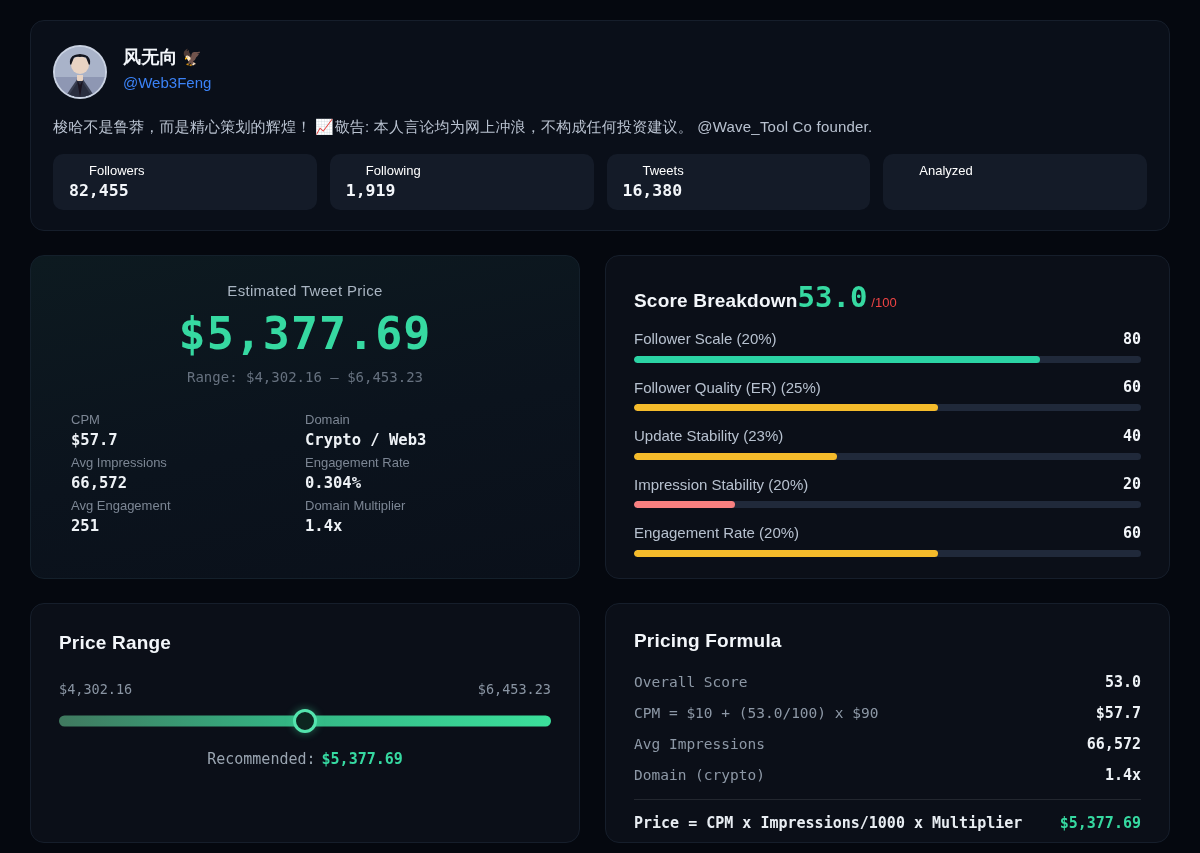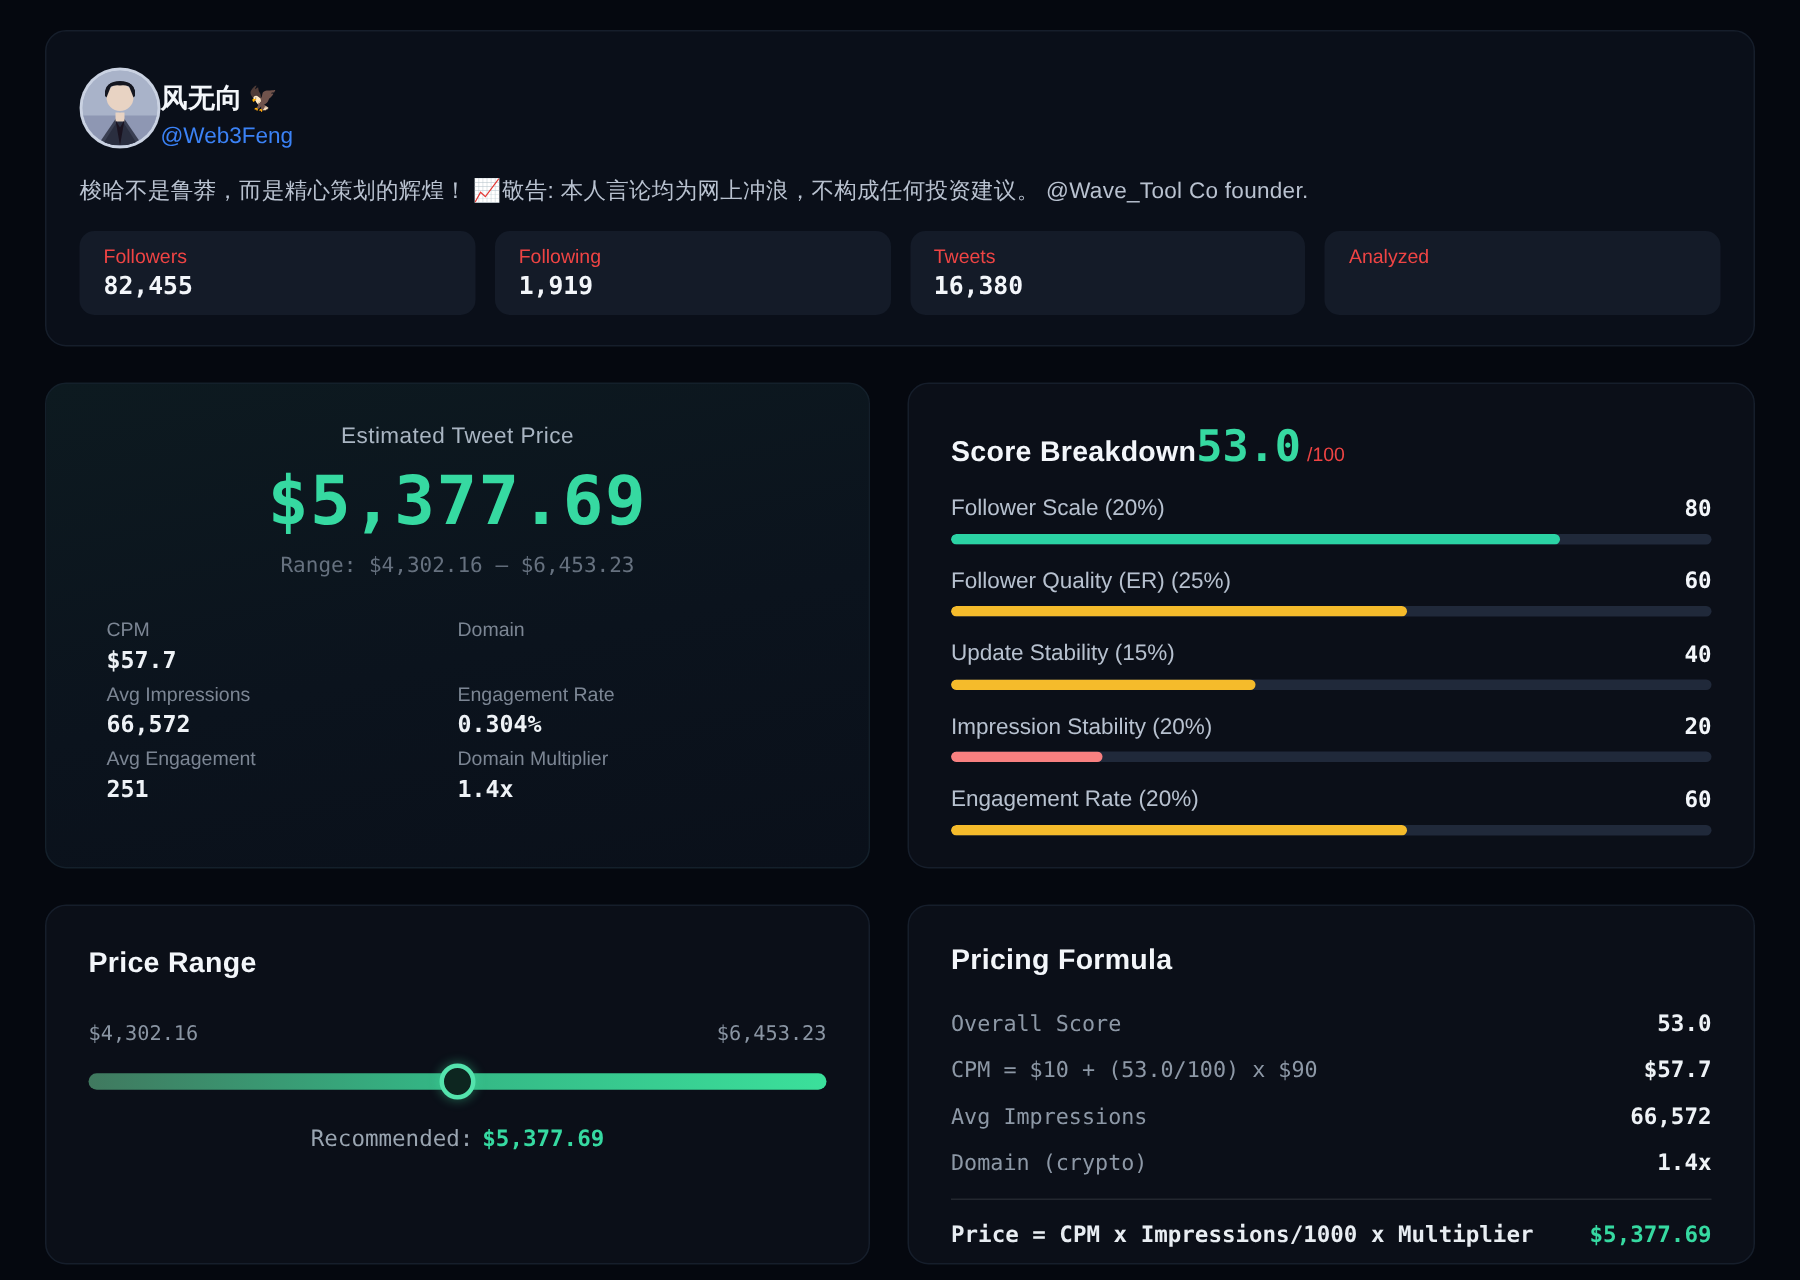--- a/index.html
+++ b/index.html
@@ -11,34 +11,34 @@
     overflow:hidden;
   }
   .page { padding:20px 30px; }
   .card {
     background:#0b0f18;
     border:1px solid #161e2b;
     border-radius:14px;
   }
   
   .profile-card { height:211px; padding:24px 22px; margin-bottom:24px; background:#0a0f19; }
-  .profile-head { display:flex; align-items:flex-end; gap:0; }
+  .profile-head { display:flex; align-items:flex-start; gap:16px; }
   .avatar {
     width:54px; height:54px; border-radius:50%;
     border:2px solid rgba(220,228,240,.65);
     overflow:hidden; flex:0 0 auto; background:#a9b3c9;
   }
   .avatar svg { display:block; }
   .p-name { font-size:18px; font-weight:bold; letter-spacing:.3px; }
   .p-name .emoji { font-size:16px; margin-left:4px; }
   .p-handle { font-size:15px; color:#3b82f6; margin-top:5px; }
   .p-bio { font-size:15px; color:#b9c2d0; margin-top:19px; letter-spacing:.2px; }
   .stats-row { display:grid; grid-template-columns:repeat(4,1fr); gap:13px; margin-top:17px; }
   .stat-box { background:#141b28; border-radius:10px; padding:9px 16px 10px; }
-  .stat-label { font-size:13px; color:#ef4444; }
+  .stat-label { font-size:13px; color:#ffffff;margin-left:20px; }
   .stat-value { font-family:"DejaVu Sans Mono", monospace; font-weight:bold; font-size:16.5px; margin-top:3px; color:#f3f6fa; }
   
   .grid { display:grid; grid-template-columns:550px 565px; gap:25px; }
   .row1 { height:324px; }
   .row2 { height:240px; }
   
   .price-card {
     padding:26px 26px 24px;
     background:linear-gradient(168deg,#0d1a20 0%,#0b131d 55%,#0a101a 100%);
     border-color:#14202b;
@@ -157,20 +157,21 @@
       <div class="price-title">Estimated Tweet Price</div>
       <div class="price-big">$5,377.69</div>
       <div class="price-range">Range: $4,302.16 — $6,453.23</div>
       <div class="metric-grid">
         <div>
           <div class="m-label">CPM</div>
           <div class="m-value">$57.7</div>
         </div>
         <div>
           <div class="m-label">Domain</div>
+          <div class="m-value">Crypto / Web3</div>
         </div>
         <div>
           <div class="m-label">Avg Impressions</div>
           <div class="m-value">66,572</div>
         </div>
         <div>
           <div class="m-label">Engagement Rate</div>
           <div class="m-value">0.304%</div>
         </div>
         <div>
@@ -205,21 +206,21 @@
         <div class="score-row-top">
           <span class="bar-label">Follower Quality (ER) (25%)</span>
           <span class="bar-value">60</span>
         </div>
         <div class="bar-track">
           <div class="bar-fill c-amber" style="width: 60%;"></div>
         </div>
       </div>
       <div class="score-row">
         <div class="score-row-top">
-          <span class="bar-label">Update Stability (15%)</span>
+          <span class="bar-label">Update Stability (23%)</span>
           <span class="bar-value">40</span>
         </div>
         <div class="bar-track">
           <div class="bar-fill c-amber" style="width: 40%;"></div>
         </div>
       </div>
       <div class="score-row">
         <div class="score-row-top">
           <span class="bar-label">Impression Stability (20%)</span>
           <span class="bar-value">20</span>

